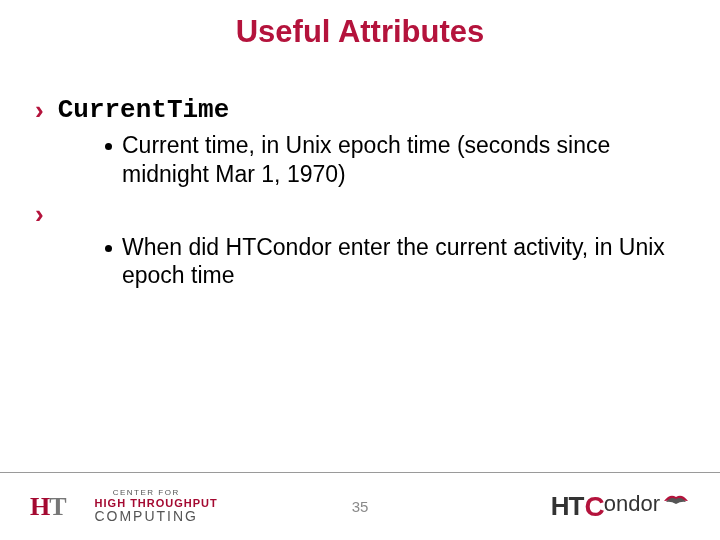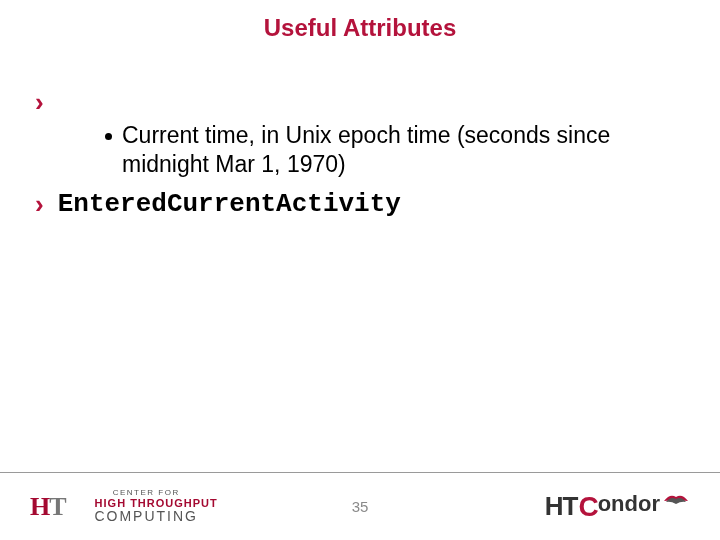--- a/index.html
+++ b/index.html
@@ -6,21 +6,21 @@
   body {
     width: 720px;
     height: 540px;
     background: #ffffff;
     font-family: Arial, Helvetica, sans-serif;
     position: relative;
     overflow: hidden;
   }
   .title {
     text-align: center;
-    font-size: 24px;
+    font-size: 31px;
     font-weight: bold;
     color: #b4133c;
     padding-top: 14px;
   }
   .content {
     padding: 45px 35px 0 35px;
   }
   .item {
     display: flex;
     align-items: flex-start;
@@ -146,45 +146,48 @@
   .condor-c {
     font-size: 28px;
     font-weight: bold;
     color: #b4133c;
     margin-left: 1px;
   }
   .condor-rest {
     font-size: 22px;
     color: #333;
     margin-left: -1px;
-    font-weight: bold;
   }
   .bird {
     margin-left: 2px;
     margin-bottom: 14px;
   }
 </style>
 </head>
 <body>
 
 <h1 class="title">Useful Attributes</h1>
 
 <div class="content">
 
   <div class="item">
     <span class="chevron">›</span>
+    <span class="attr">CurrentTime</span>
   </div>
   <div class="sub">
     <span class="dot"></span>
     <span class="subtext">Current time, in Unix epoch time (seconds since midnight Mar 1, 1970)</span>
   </div>
 
   <div class="item">
     <span class="chevron">›</span>
-    <span class="attr">EnteredCurrentActivity</span>
+  </div>
+  <div class="sub">
+    <span class="dot"></span>
+    <span class="subtext">When did HTCondor enter the current activity, in Unix epoch time</span>
   </div>
 
 </div>
 
 <div class="footer">
   <div class="logo-left">
     <div class="ht-mark">
       <span class="ht-h">H</span>
         <span class="ht-t">T</span>
     </div>

